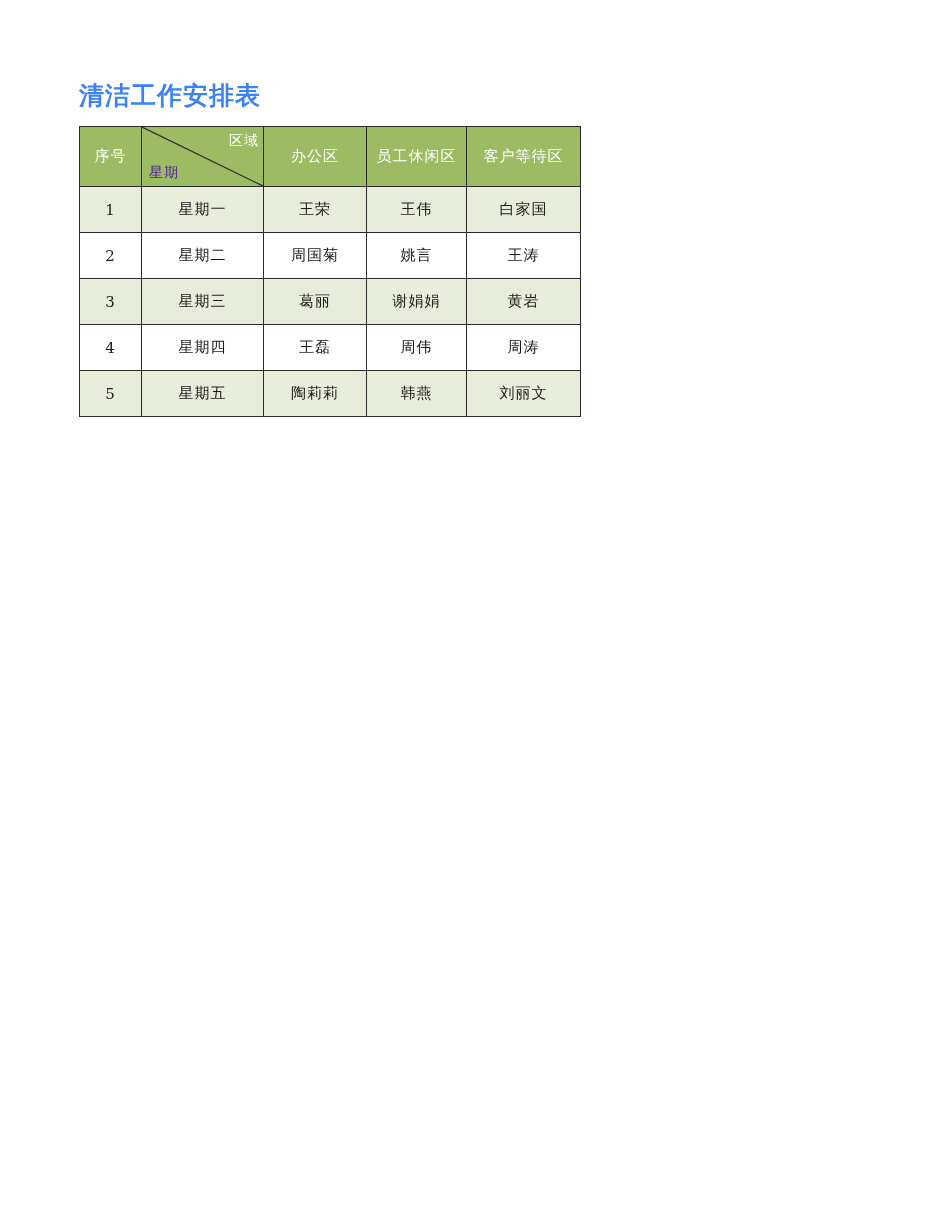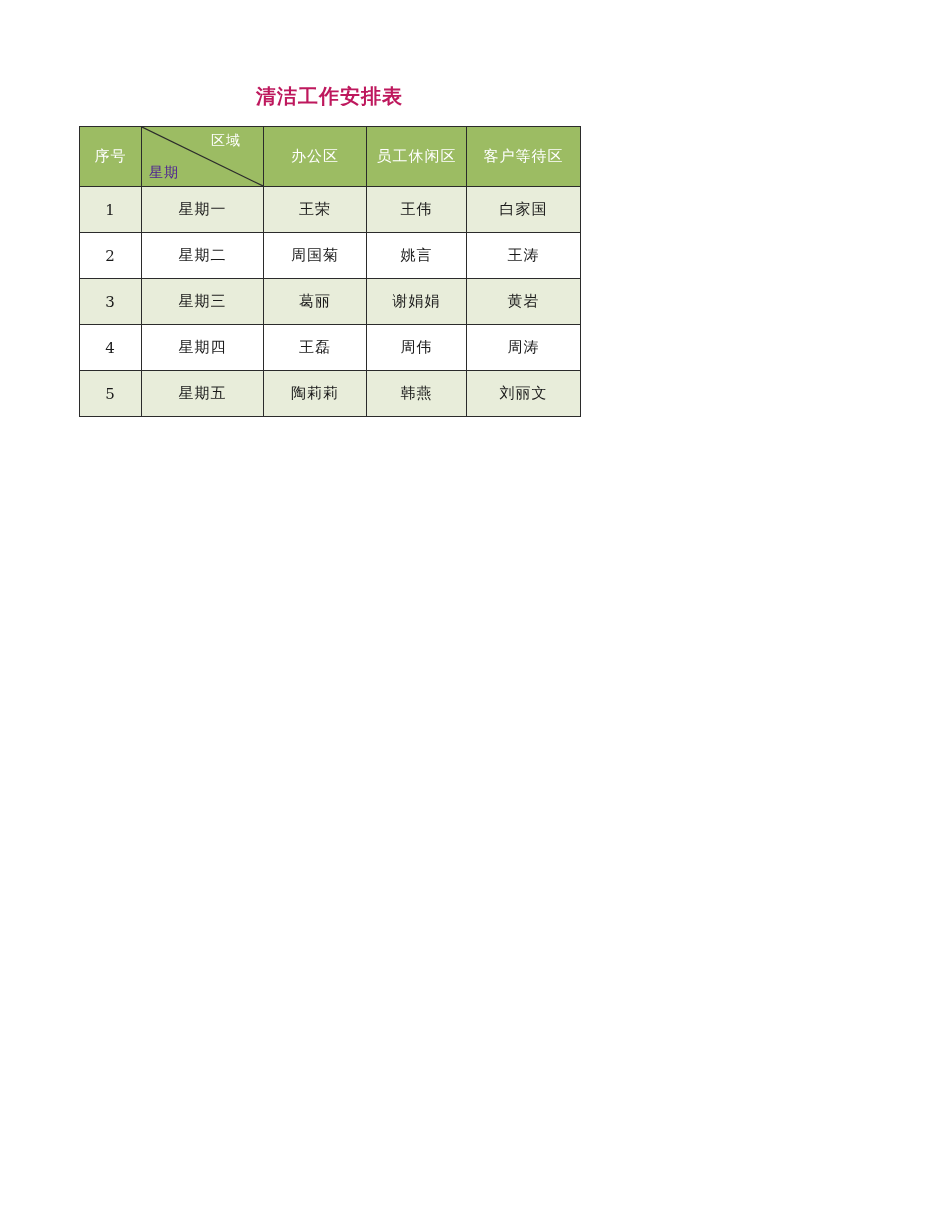--- a/index.html
+++ b/index.html
@@ -22,26 +22,26 @@
     width: 950px;
     height: 1230px;
   }
 
   
   #doc-title {
     position: absolute;
     left: 79px;
     top: 78px;
     width: 501px;
-    text-align: center;
+    text-align: left;
     font-family: "DejaVu Serif", "Liberation Serif", serif;
     font-weight: bold;
-    font-size: 20px;
+    font-size: 25px;
     line-height: 36px;
-    color: #be185d;
+    color: #3b82f6;
     letter-spacing: 1px;
     white-space: nowrap;
   }
 
   
   #schedule-table {
     position: absolute;
     left: 79px;
     top: 126px;
     width: 501px;
@@ -85,21 +85,21 @@
   .split-cell .diag-svg {
     position: absolute;
     left: 0;
     top: 0;
     width: 100%;
     height: 100%;
     display: block;
   }
   .split-cell .lbl-col {
     position: absolute;
-    right: 22px;
+    right: 4px;
     top: 5px;
     font-size: 14px;
     color: #ffffff;
     letter-spacing: 1px;
     white-space: nowrap;
     z-index: 2;
   }
   .split-cell .lbl-row {
     position: absolute;
     left: 7px;

